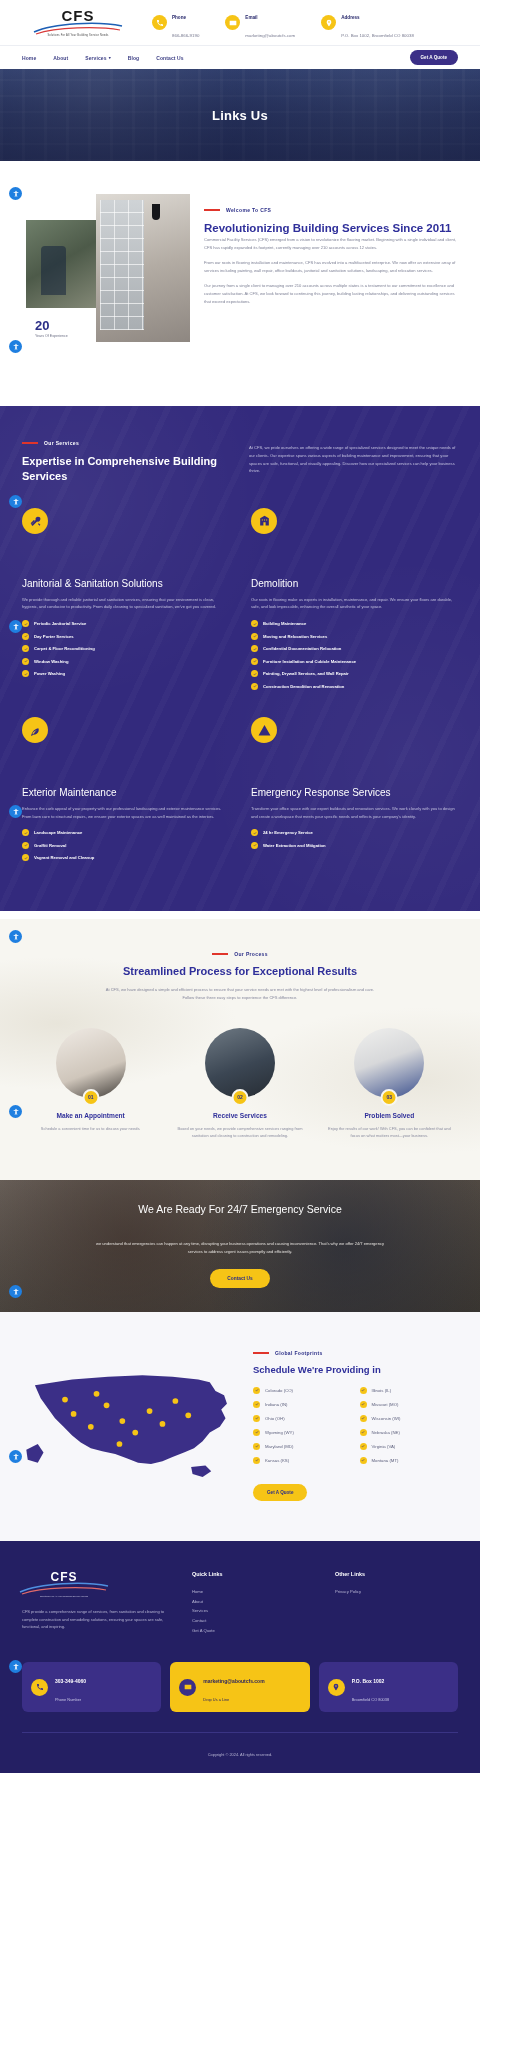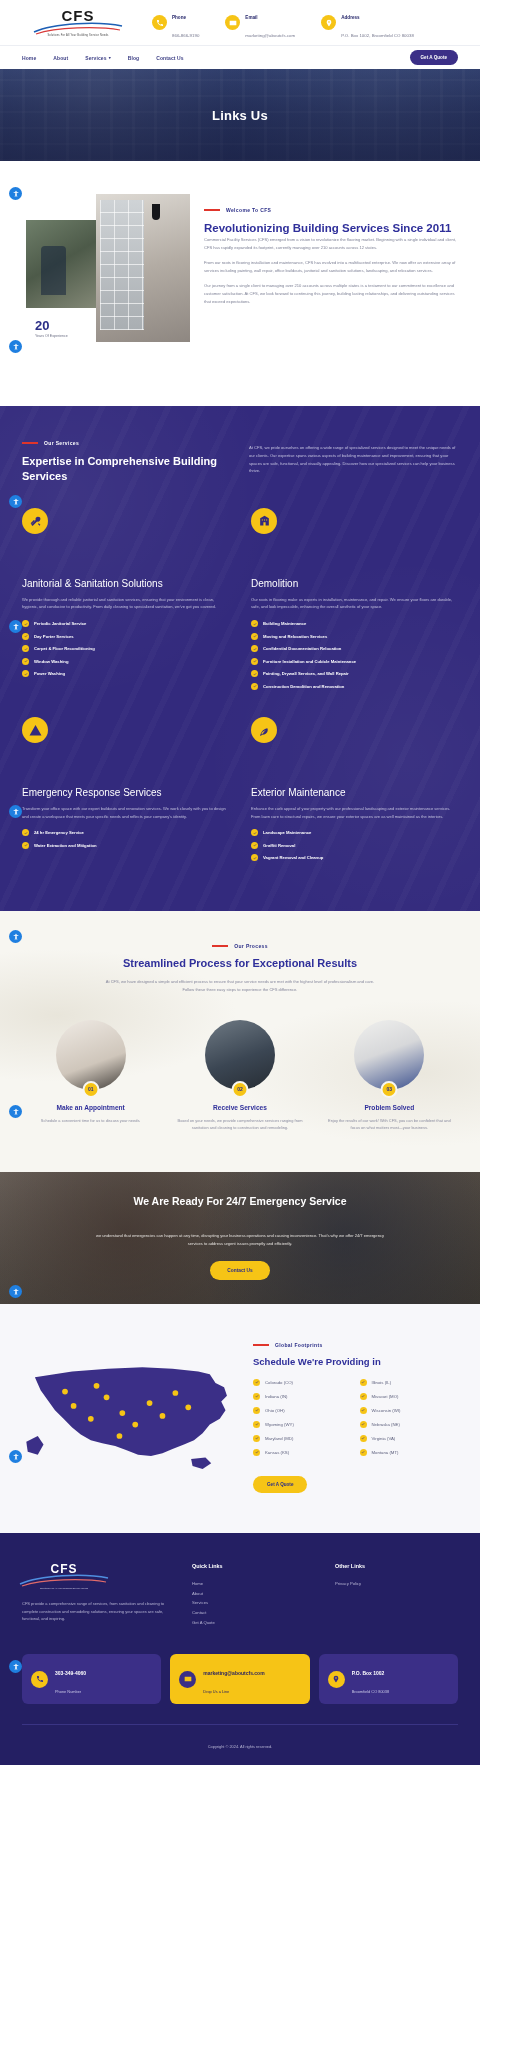--- a/index.html
+++ b/index.html
@@ -86,21 +86,21 @@
   .svc-icon svg { width: 13px; height: 13px; fill: #332a7d; }
   .svc-title { font-size: 10px; font-weight: normal; color: #fff; margin-bottom: 7px; margin-top: 44px; }
   .svc-desc { font-size: 4.05px; color: #c1bfdd; line-height: 1.9; margin-bottom: 9px; }
   .svc-list { list-style: none; }
   .svc-li { display: flex; align-items: center; gap: 5px; margin-bottom: 5.5px; }
   .tick { width: 7px; height: 7px; border-radius: 50%; background: #f6c416; flex: none; display:flex;align-items:center;justify-content:center; }
   .tick svg { width: 4px; height: 4px; fill: #332a7d; }
   .svc-li-t { font-size: 4.2px; font-weight: bold; color: #fff; }
 
   
-  .process { background: #f7f6f1; position: relative; padding: 32px 22px 40px; text-align: center; overflow: hidden; }
+  .process { background: #f7f6f1; position: relative; padding: 32px 22px 40px; text-align: center; overflow: hidden; margin-top: 8px; }
   .process::before { content:""; position:absolute; inset:0; background:
     radial-gradient(ellipse at 12% 40%, rgba(220,215,200,.55), transparent 30%),
     radial-gradient(ellipse at 88% 62%, rgba(222,217,203,.5), transparent 32%); }
   .proc-eyebrow { justify-content: center; }
   .proc-h2 { position: relative; font-size: 11px; font-weight: bold; color: #2f2f9a; margin-bottom: 9px; }
   .proc-sub { position: relative; font-size: 4.05px; color: #84869b; line-height: 1.95; max-width: 280px; margin: 0 auto 26px; }
   .proc-grid { position: relative; display: grid; grid-template-columns: repeat(3,1fr); gap: 12px; }
   .proc-item { display: flex; flex-direction: column; align-items: center; }
   .proc-circ { width: 70px; height: 70px; border-radius: 50%; position: relative; margin-bottom: 14px; }
   .proc-circ.c1 { background: linear-gradient(160deg,#efeae4,#cfc6bb 60%,#3e3a36); }
@@ -110,21 +110,21 @@
   .proc-title { font-size: 6.6px; font-weight: bold; color: #2f2f9a; margin-bottom: 6px; }
   .proc-desc { font-size: 3.95px; color: #8a8c9f; line-height: 1.9; padding: 0 6px; }
 
   
   .cta { height: 132px; position: relative; display: flex; flex-direction: column; align-items: center; justify-content: center; overflow: hidden;
     background: linear-gradient(160deg,#8a7f76,#6b6259 45%,#4e4943); }
   .cta::before { content:""; position:absolute; inset:0; background:
     radial-gradient(circle at 26% 45%, rgba(60,45,40,.55), transparent 40%),
     radial-gradient(circle at 72% 50%, rgba(35,40,55,.6), transparent 42%),
     linear-gradient(180deg, rgba(40,35,32,.35), rgba(30,28,26,.45)); }
-  .cta-h2 { position: relative; color: #fff; font-size: 10.5px; font-weight: bold; margin-bottom: 25px; text-align: center; }
+  .cta-h2 { position: relative; color: #fff; font-size: 10.5px; font-weight: normal; margin-bottom: 25px; text-align: center; }
   .cta-p { position: relative; color: #e5e2de; font-size: 4.1px; line-height: 1.9; text-align: center; max-width: 300px; margin-bottom: 14px; }
   .cta-btn { position: relative; background: #f6c416; color: #2b2e87; font-size: 4.8px; font-weight: bold; padding: 7px 17px; border-radius: 11px; cursor: pointer; }
 
   
   .mapsec { background: #f7f7fa; padding: 32px 22px 40px; display: flex; gap: 16px; align-items: flex-start; }
   .map-wrap { width: 215px; flex: none; padding-top: 14px; }
   .map-wrap svg { width: 100%; display: block; }
   .map-right { flex: 1; padding-top: 6px; }
   .map-h2 { font-size: 9.5px; font-weight: bold; color: #2f2f9a; margin-bottom: 12px; }
   .states { display: grid; grid-template-columns: 1fr 1fr; gap: 7px 8px; margin-bottom: 16px; }
@@ -386,20 +386,56 @@
                 </svg>
               </span>
               <span class="svc-li-t">Construction Demolition and Renovation</span>
             </li>
         </ul>
       </div>
 
       <div class="svc-card">
         <div class="svc-icon">
           <svg viewBox="0 0 24 24">
+              <path d="M17 8C8 10 5.9 16.2 3.8 21.4l1.9.6.9-2.2c.5.2 1 .2 1.4.2 11 0 11-11 9-12zM6 18c2-4 6-6 9-7-3 2-5 4-6 7-1 .3-2 .3-3 0z"></path>
+            </svg>
+        </div>
+        <div class="svc-title">Exterior Maintenance</div>
+        <div class="svc-desc">Enhance the curb appeal of your property with our professional landscaping and exterior maintenance services. From lawn care to structural repairs, we ensure your exterior spaces are as well maintained as the interiors.</div>
+        <ul class="svc-list">
+          <li class="svc-li">
+              <span class="tick">
+                <svg viewBox="0 0 24 24">
+                  <path d="M9 16.2L4.8 12l-1.4 1.4L9 19 21 7l-1.4-1.4z"></path>
+                </svg>
+              </span>
+              <span class="svc-li-t">Landscape Maintenance</span>
+            </li>
+          <li class="svc-li">
+              <span class="tick">
+                <svg viewBox="0 0 24 24">
+                  <path d="M9 16.2L4.8 12l-1.4 1.4L9 19 21 7l-1.4-1.4z"></path>
+                </svg>
+              </span>
+              <span class="svc-li-t">Graffiti Removal</span>
+            </li>
+          <li class="svc-li">
+              <span class="tick">
+                <svg viewBox="0 0 24 24">
+                  <path d="M9 16.2L4.8 12l-1.4 1.4L9 19 21 7l-1.4-1.4z"></path>
+                </svg>
+              </span>
+              <span class="svc-li-t">Vagrant Removal and Cleanup</span>
+            </li>
+        </ul>
+      </div>
+
+      <div class="svc-card">
+        <div class="svc-icon">
+          <svg viewBox="0 0 24 24">
               <path d="M12 2L1 21h22L12 2zm1 14h-2v2h2v-2zm0-7h-2v5h2V9z"></path>
             </svg>
         </div>
         <div class="svc-title">Emergency Response Services</div>
         <div class="svc-desc">Transform your office space with our expert buildouts and renovation services. We work closely with you to design and create a workspace that meets your specific needs and reflects your company's identity.</div>
         <ul class="svc-list">
           <li class="svc-li">
               <span class="tick">
                 <svg viewBox="0 0 24 24">
                   <path d="M9 16.2L4.8 12l-1.4 1.4L9 19 21 7l-1.4-1.4z"></path>
@@ -407,56 +443,20 @@
               </span>
               <span class="svc-li-t">24 hr Emergency Service</span>
             </li>
           <li class="svc-li">
               <span class="tick">
                 <svg viewBox="0 0 24 24">
                   <path d="M9 16.2L4.8 12l-1.4 1.4L9 19 21 7l-1.4-1.4z"></path>
                 </svg>
               </span>
               <span class="svc-li-t">Water Extraction and Mitigation</span>
-            </li>
-        </ul>
-      </div>
-
-      <div class="svc-card">
-        <div class="svc-icon">
-          <svg viewBox="0 0 24 24">
-              <path d="M17 8C8 10 5.9 16.2 3.8 21.4l1.9.6.9-2.2c.5.2 1 .2 1.4.2 11 0 11-11 9-12zM6 18c2-4 6-6 9-7-3 2-5 4-6 7-1 .3-2 .3-3 0z"></path>
-            </svg>
-        </div>
-        <div class="svc-title">Exterior Maintenance</div>
-        <div class="svc-desc">Enhance the curb appeal of your property with our professional landscaping and exterior maintenance services. From lawn care to structural repairs, we ensure your exterior spaces are as well maintained as the interiors.</div>
-        <ul class="svc-list">
-          <li class="svc-li">
-              <span class="tick">
-                <svg viewBox="0 0 24 24">
-                  <path d="M9 16.2L4.8 12l-1.4 1.4L9 19 21 7l-1.4-1.4z"></path>
-                </svg>
-              </span>
-              <span class="svc-li-t">Landscape Maintenance</span>
-            </li>
-          <li class="svc-li">
-              <span class="tick">
-                <svg viewBox="0 0 24 24">
-                  <path d="M9 16.2L4.8 12l-1.4 1.4L9 19 21 7l-1.4-1.4z"></path>
-                </svg>
-              </span>
-              <span class="svc-li-t">Graffiti Removal</span>
-            </li>
-          <li class="svc-li">
-              <span class="tick">
-                <svg viewBox="0 0 24 24">
-                  <path d="M9 16.2L4.8 12l-1.4 1.4L9 19 21 7l-1.4-1.4z"></path>
-                </svg>
-              </span>
-              <span class="svc-li-t">Vagrant Removal and Cleanup</span>
             </li>
         </ul>
       </div>
 
     </div>
   </div>
 
   <div class="process">
     <div class="eyebrow proc-eyebrow">
       <span class="dash"></span>

